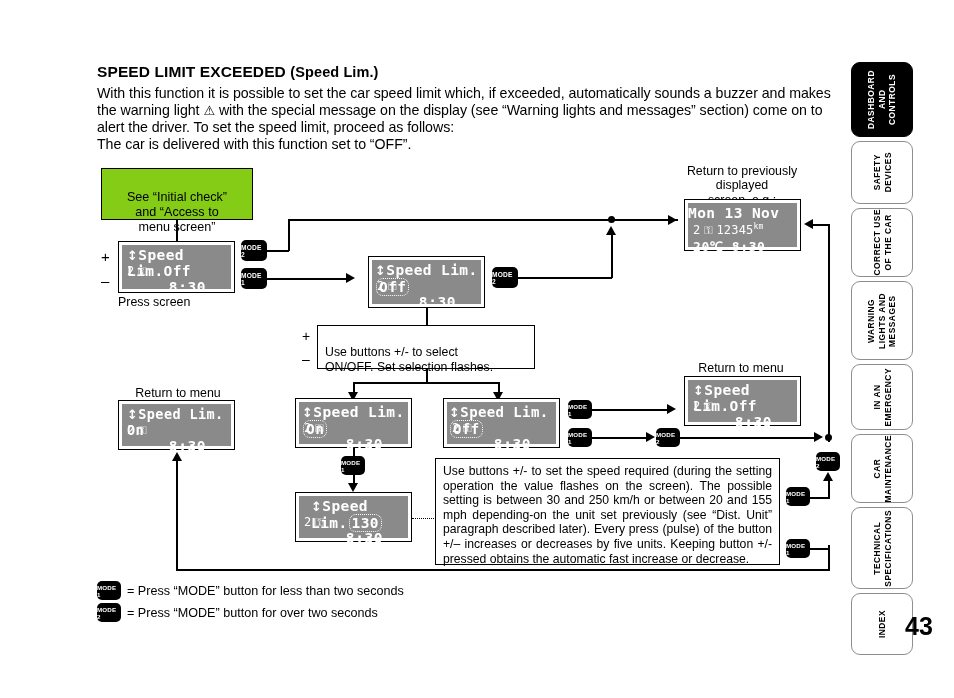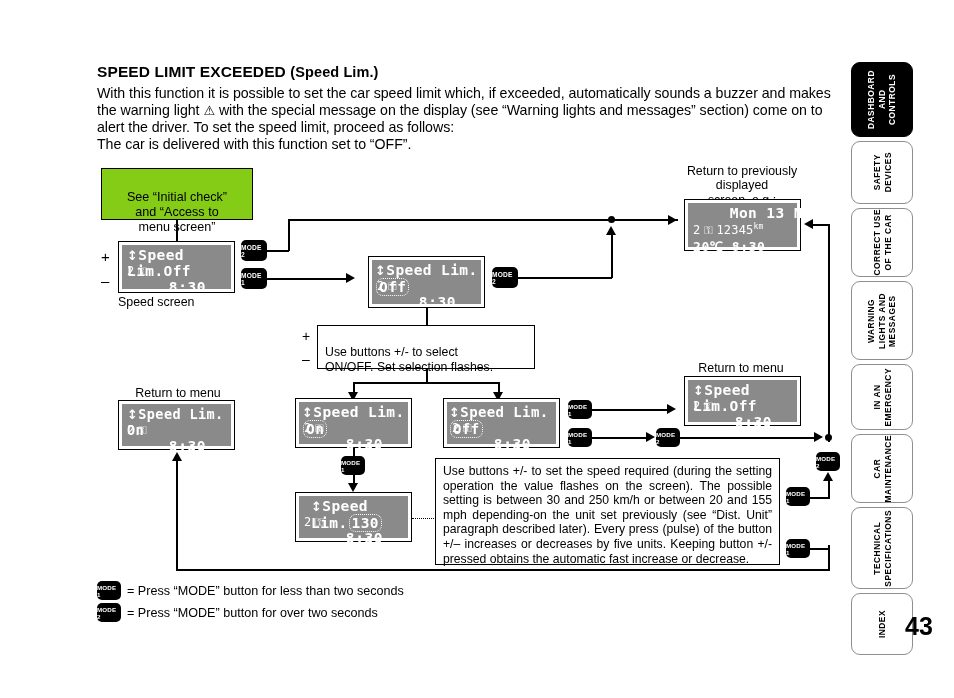--- a/index.html
+++ b/index.html
@@ -192,21 +192,21 @@
       <div class="lcd-row lcd-l2 lcd-pad">
         <span>2</span><span class="key-gly"> ⚿</span>
       </div>
       <div class="lcd-row lcd-l3" style="text-align:center;padding-left:22px;">
         <span>8:30</span>
       </div>
     </div>
   </div>
   <div class="plusminus" style="left:101px; top:249px;">+</div>
   <div class="plusminus" style="left:101px; top:273px;">–</div>
-  <div class="caption" style="left:118px; top:295px; width:110px; text-align:left;">Speed screen</div>
+  <div class="caption" style="left:118px; top:295px; width:110px; text-align:left;">Press screen</div>
 
   <div class="mode" style="left:241px; top:240px;">
     <span>MODE 2</span>
   </div>
   <div class="ln lnh" style="left:267px; top:250px; width:22px;"></div>
   <div class="ln lnv" style="left:288px; top:220px; height:31px;"></div>
   <div class="ln lnh" style="left:288px; top:219px; width:390px;"></div>
   <div class="ah ah-r" style="left:668px; top:215px;"></div>
   <div class="dot" style="left:608px; top:216px;"></div>
 
@@ -237,21 +237,21 @@
   <div class="ln lnv" style="left:611px; top:232px; height:46px;"></div>
   <div class="ah ah-u" style="left:606px; top:226px;"></div>
 
   <div class="caption" style="left:672px; top:149px; width:140px; white-space:pre-line;">
     <span>Return to previously
 displayed
 screen, e.g.:</span>
   </div>
   <div class="lcd lcd-clock" style="left:684px; top:199px; width:117px; height:52px;">
     <div class="lcd-inner">
-      <div class="lcd-row lcd-l1" style="text-align:center;margin-left:33px;">
+      <div class="lcd-row lcd-l1" style="text-align:left;">
         <span>Mon 13 Nov</span>
       </div>
       <div class="lcd-row lcd-l2 lcd-pad">
         <span>2</span><span class="key-gly"> ⚿ </span><span>12345</span><span class="sup">km</span>
       </div>
       <div class="lcd-row lcd-l3 lcd-pad" style="font-size:13px;">
         <span>20℃</span>
         <span>8:30</span>
       </div>
     </div>

